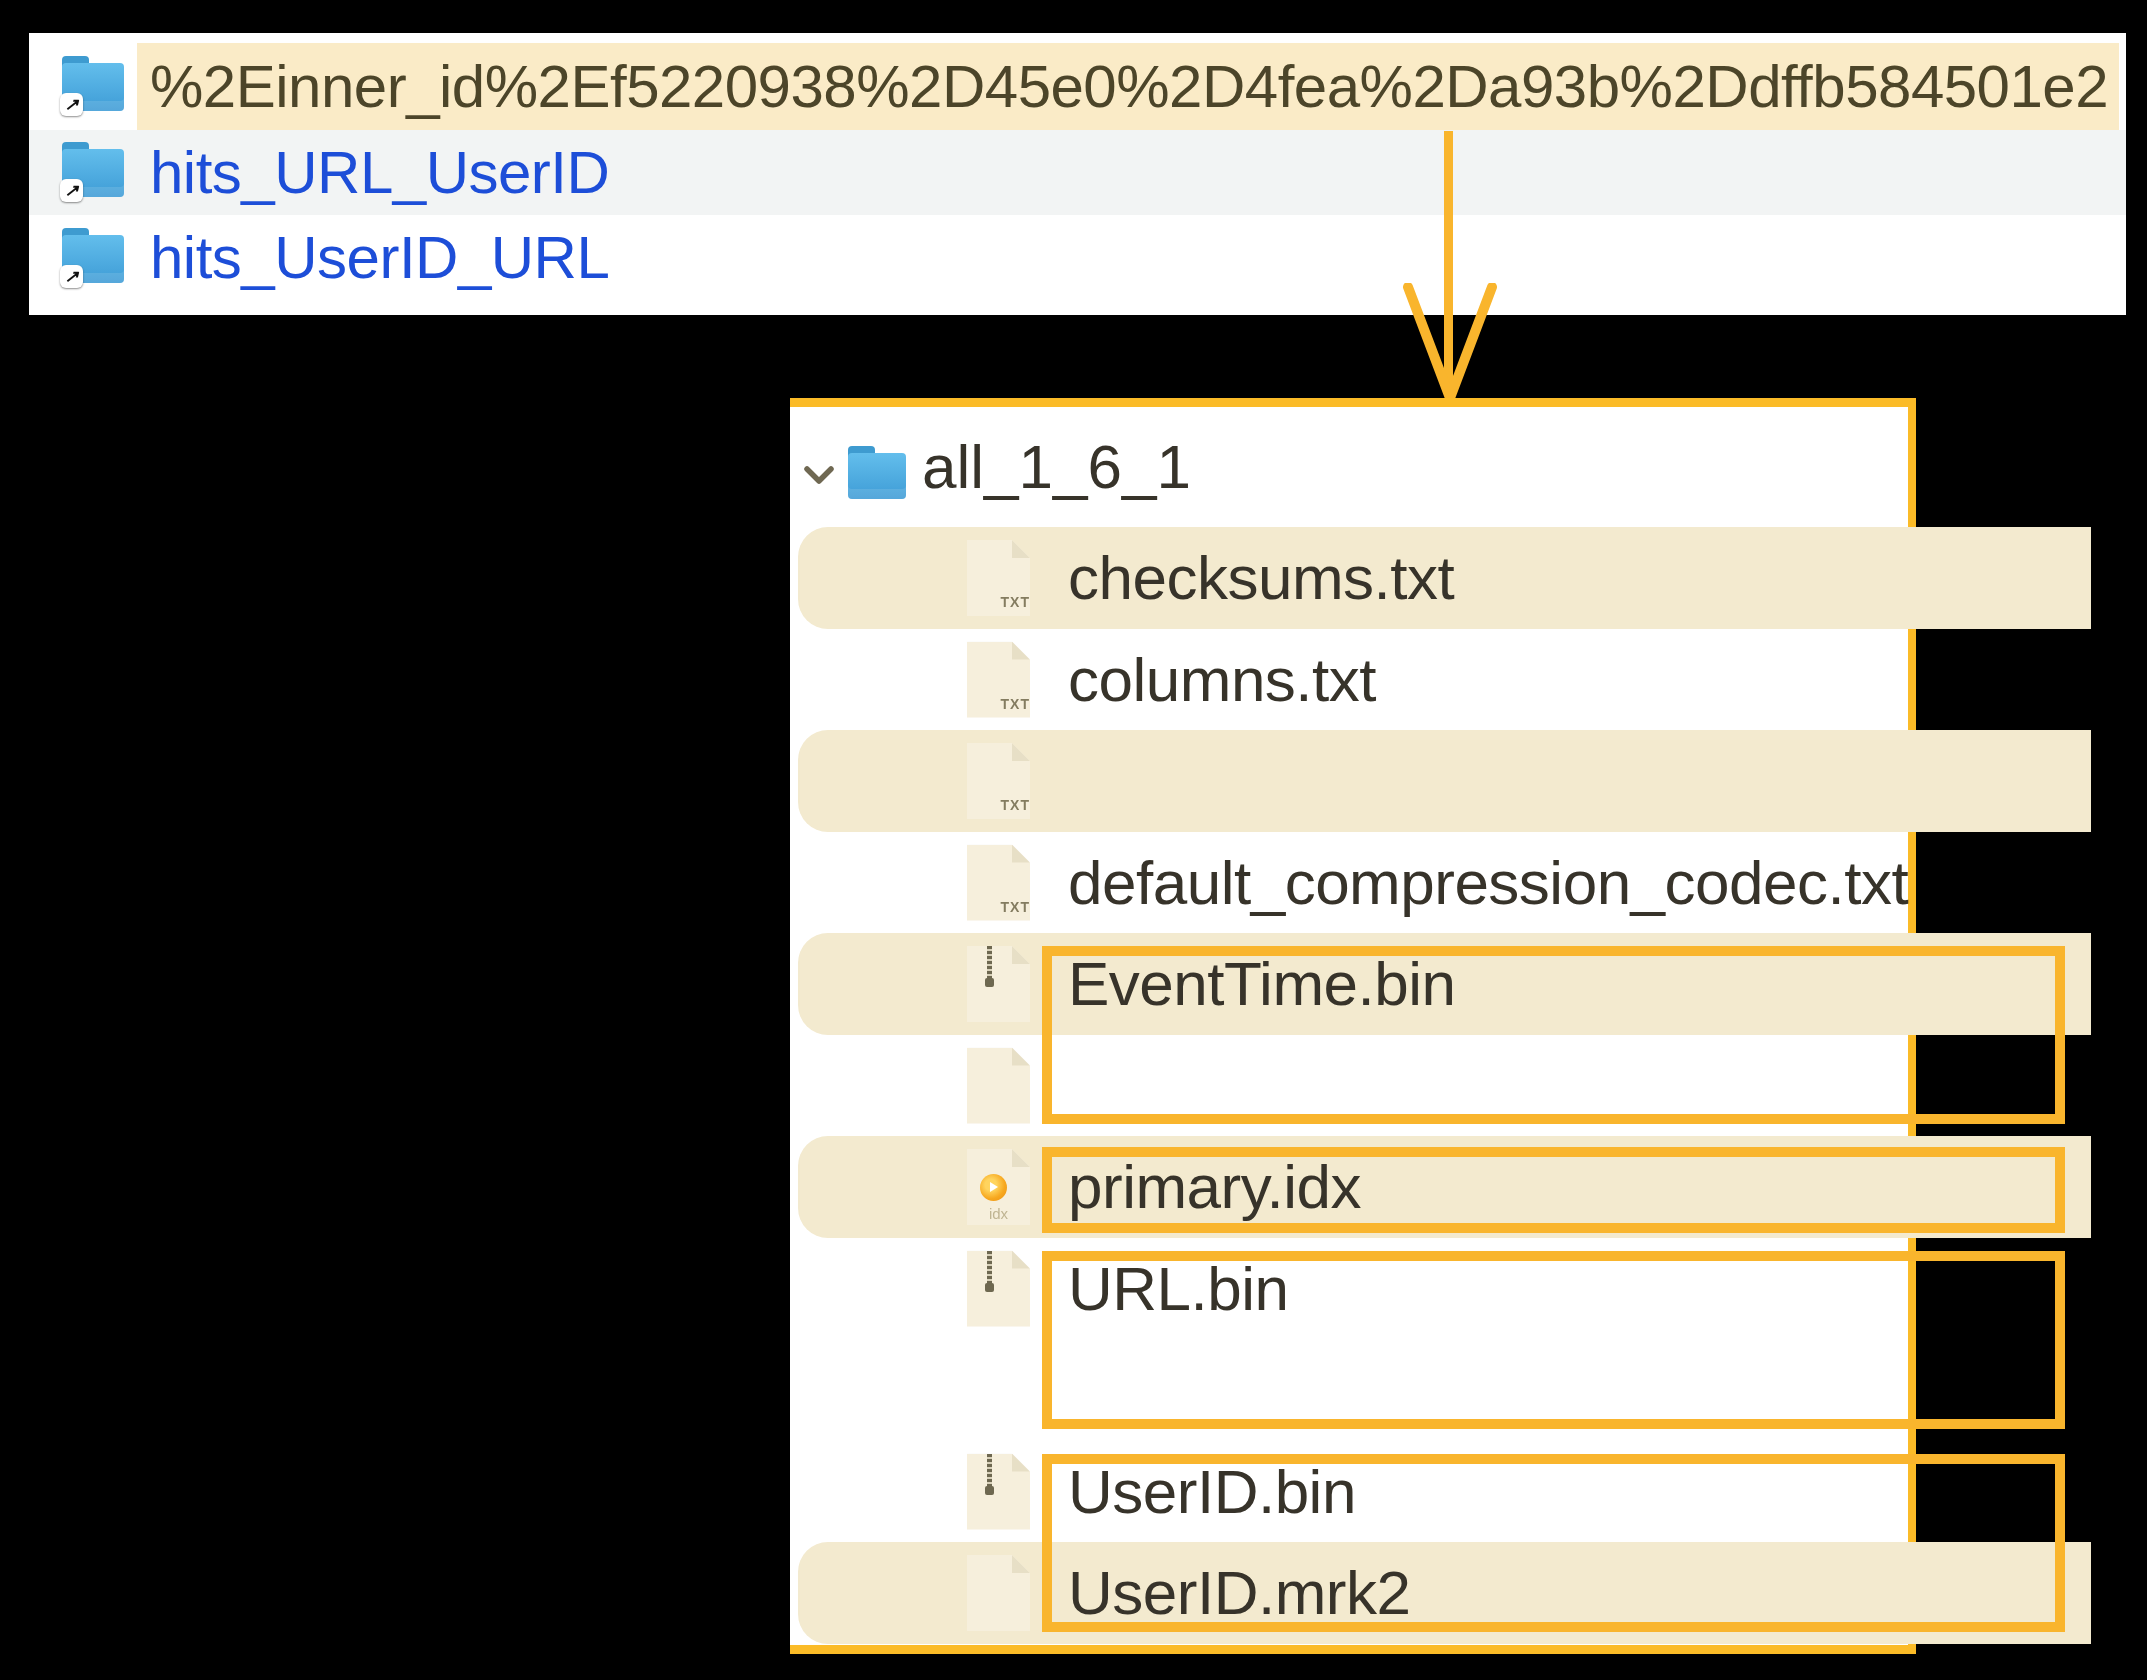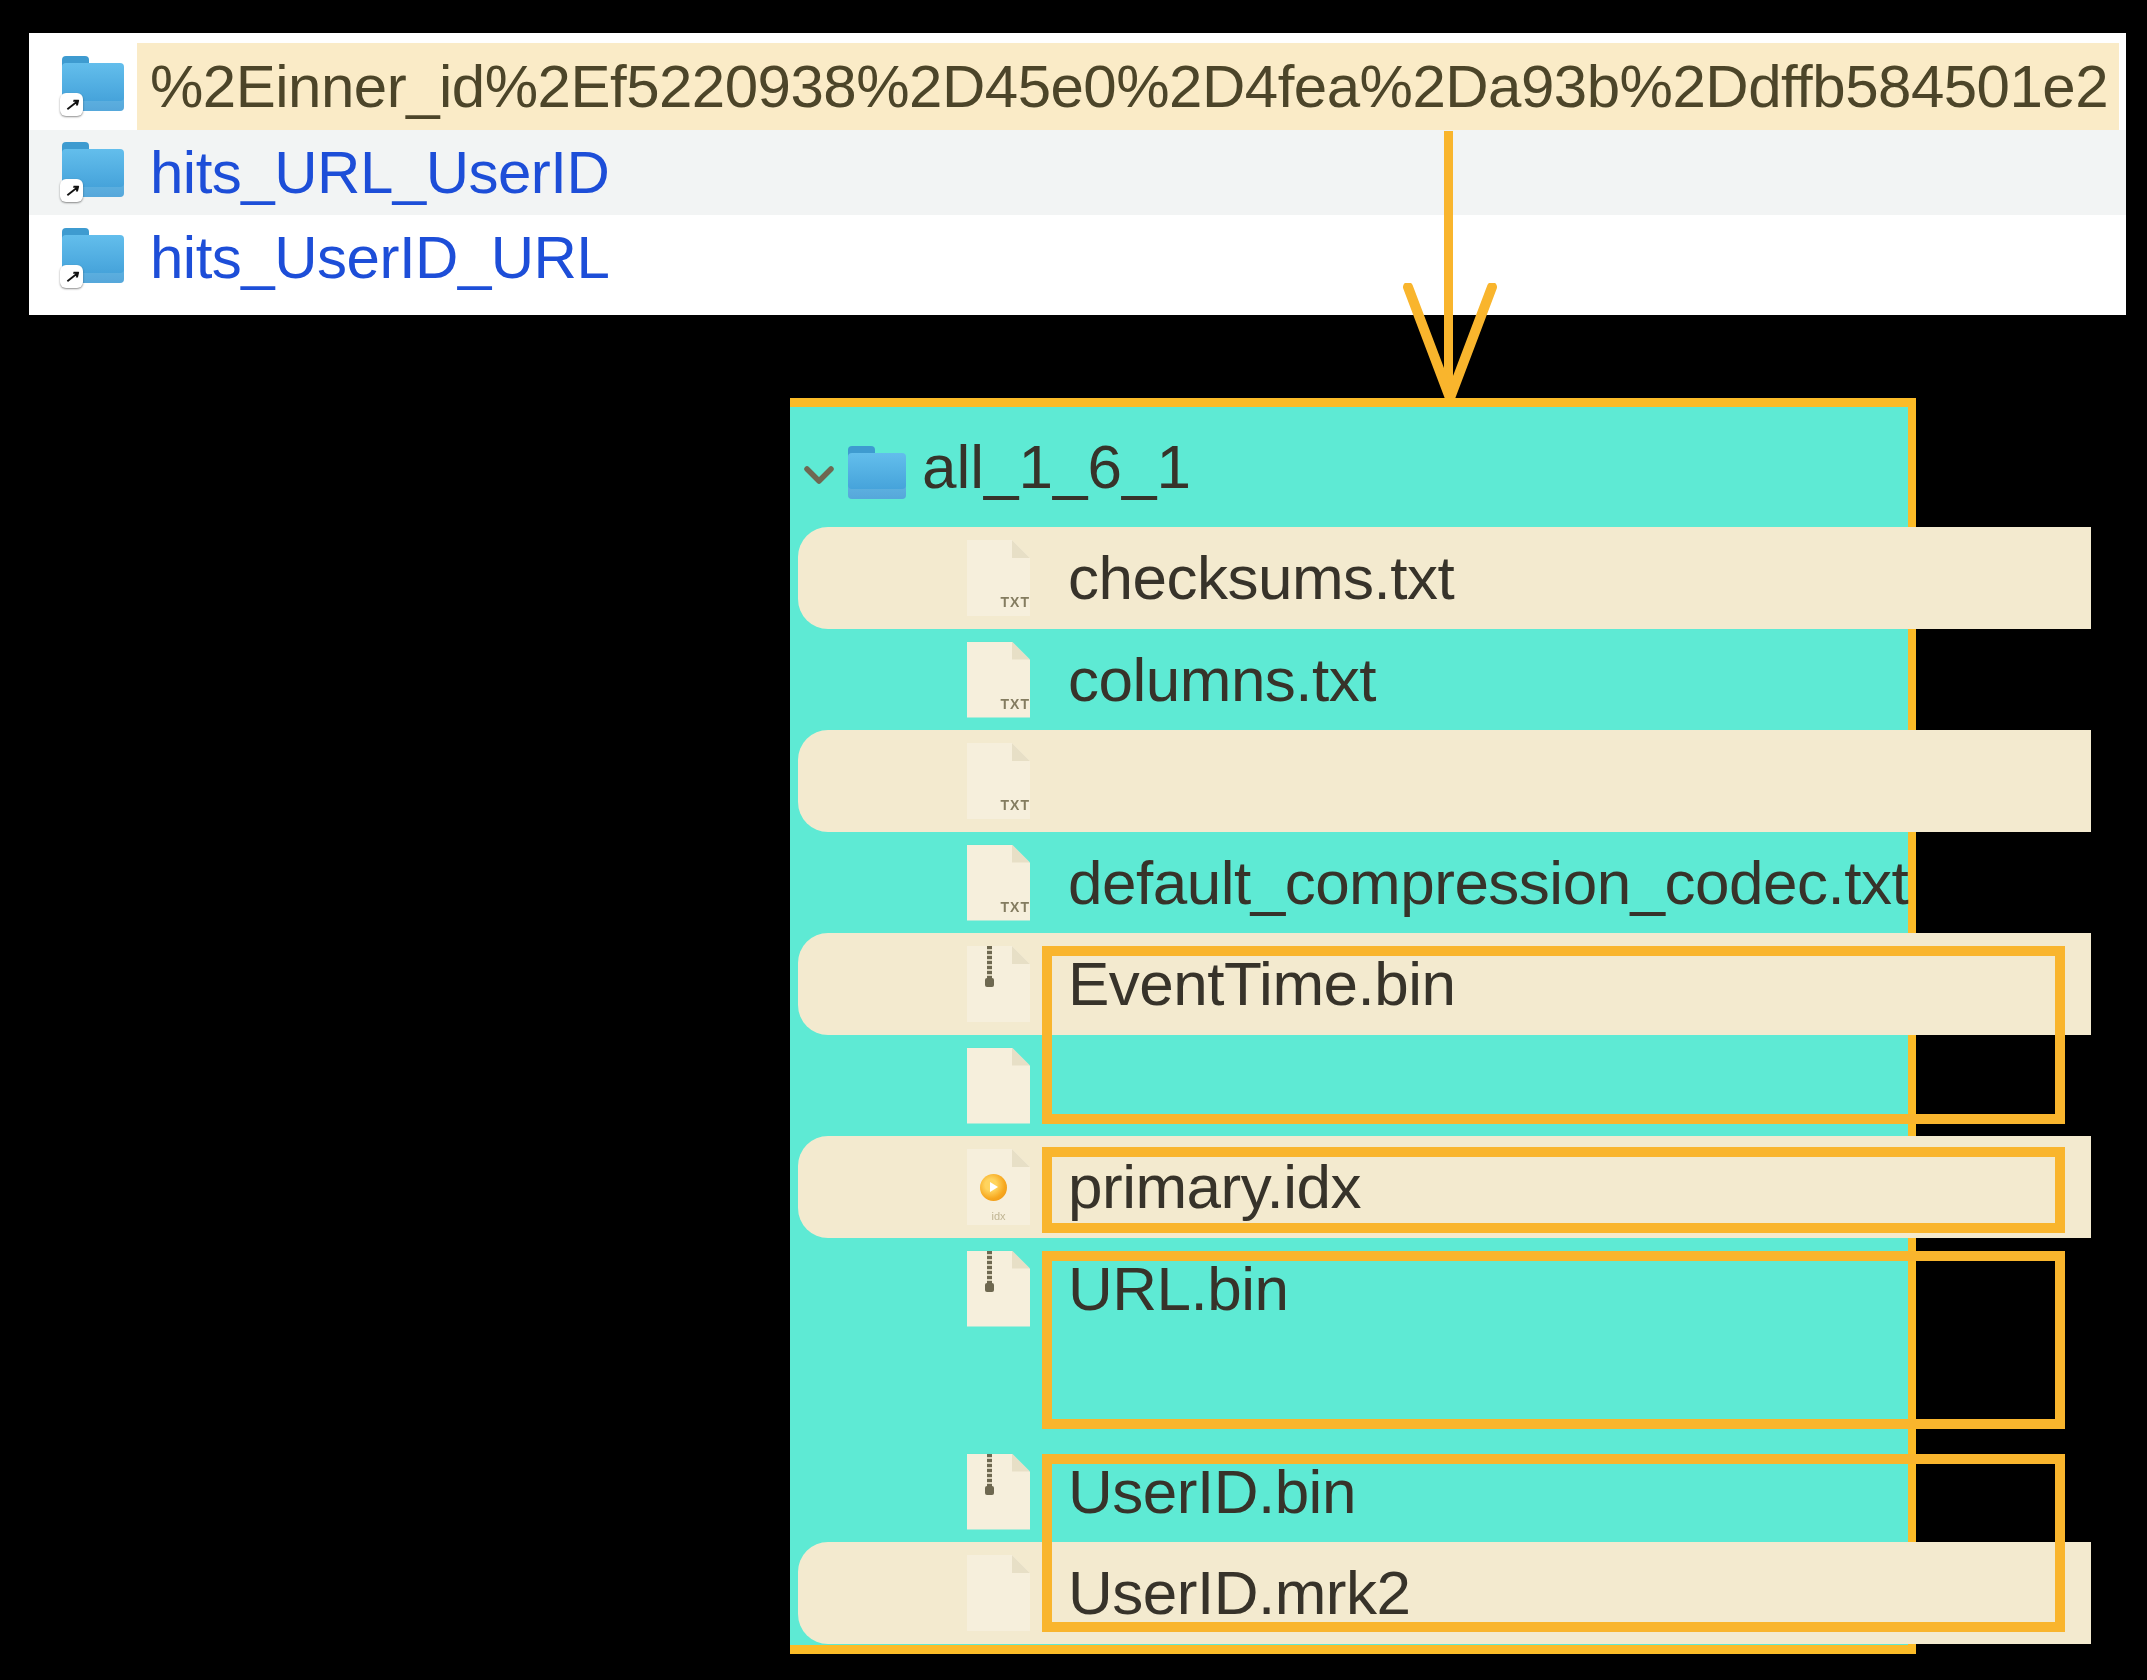--- a/index.html
+++ b/index.html
@@ -28,21 +28,21 @@
         border-radius:6px;box-shadow:0 1px 2px rgba(0,0,0,.45);
         font-size:17px;font-weight:bold;color:#111;text-align:center;line-height:23px;}
   .ft1{top:22px}.ft2{top:108px}.ft3{top:194px}
 
   
   .arrow-line{position:absolute;left:1444px;top:131px;width:9px;height:260px;background:#F9B52D;}
   .arrow-head{position:absolute;left:1402px;top:283px;}
 
   
   .tree-panel{position:absolute;left:790px;top:398px;width:1126px;height:1256px;
-        box-sizing:border-box;background:#5eead4;
+        box-sizing:border-box;background:#ffffff;
         border-top:9px solid #FBBB27;border-right:8px solid #FBBB27;border-bottom:9px solid #FBBB27;}
   .trow{position:absolute;left:0;width:1301px;height:101.5px;}
   .trow .band{position:absolute;left:8px;top:0;right:0;bottom:0;background:#F3EACF;
         border-radius:30px 0 0 30px;}
   .trow .fname{position:absolute;left:278px;top:0;height:100%;line-height:101.5px;
         white-space:nowrap;font-size:62px;color:#37332A;letter-spacing:-0.5px;}
   .folder-row{position:absolute;left:0;top:0;width:1301px;height:120px;}
   .folder-row .fname{position:absolute;left:132px;top:0;height:120px;line-height:120px;
         font-size:62px;color:#37332A;white-space:nowrap;}
   .chev{position:absolute;left:12px;top:56px;}
@@ -58,21 +58,21 @@
         font-size:14px;font-weight:bold;letter-spacing:1px;color:#847C60;font-style:normal;}
   .ficon .zip{position:absolute;left:20px;top:0;width:5px;height:32px;
         background:repeating-linear-gradient(#6E6850 0 3px,#D8D1BA 3px 5px);}
   .ficon .zip::after{content:"";position:absolute;left:-2px;top:32px;width:9px;height:9px;
         background:#6E6850;border-radius:2px;}
   .ficon .dot{position:absolute;left:13px;top:25px;width:27px;height:27px;border-radius:50%;
         background:radial-gradient(circle at 40% 40%,#FFD45E 0 25%,#F7A81F 60%,#E98E12);}
   .ficon .dot::after{content:"";position:absolute;left:10px;top:8px;width:0;height:0;
         border-left:8px solid #fff;border-top:5px solid transparent;border-bottom:5px solid transparent;}
   .ficon .idxlabel{position:absolute;left:0;right:0;bottom:3px;text-align:center;
-        font-size:11px;color:#C0B593;font-style:normal;}
+        font-size:15px;color:#C0B593;font-style:normal;}
 
   
   .obox{position:absolute;left:252px;width:1023px;box-sizing:border-box;
         border:10px solid #F9B52D;background:transparent;}
   .obox-a{top:539px;height:178px;}
   .obox-b{top:740px;height:86px;}
   .obox-c{top:843.5px;height:178px;}
   .obox-d{top:1046.5px;height:178px;}
 </style>
 </head>

